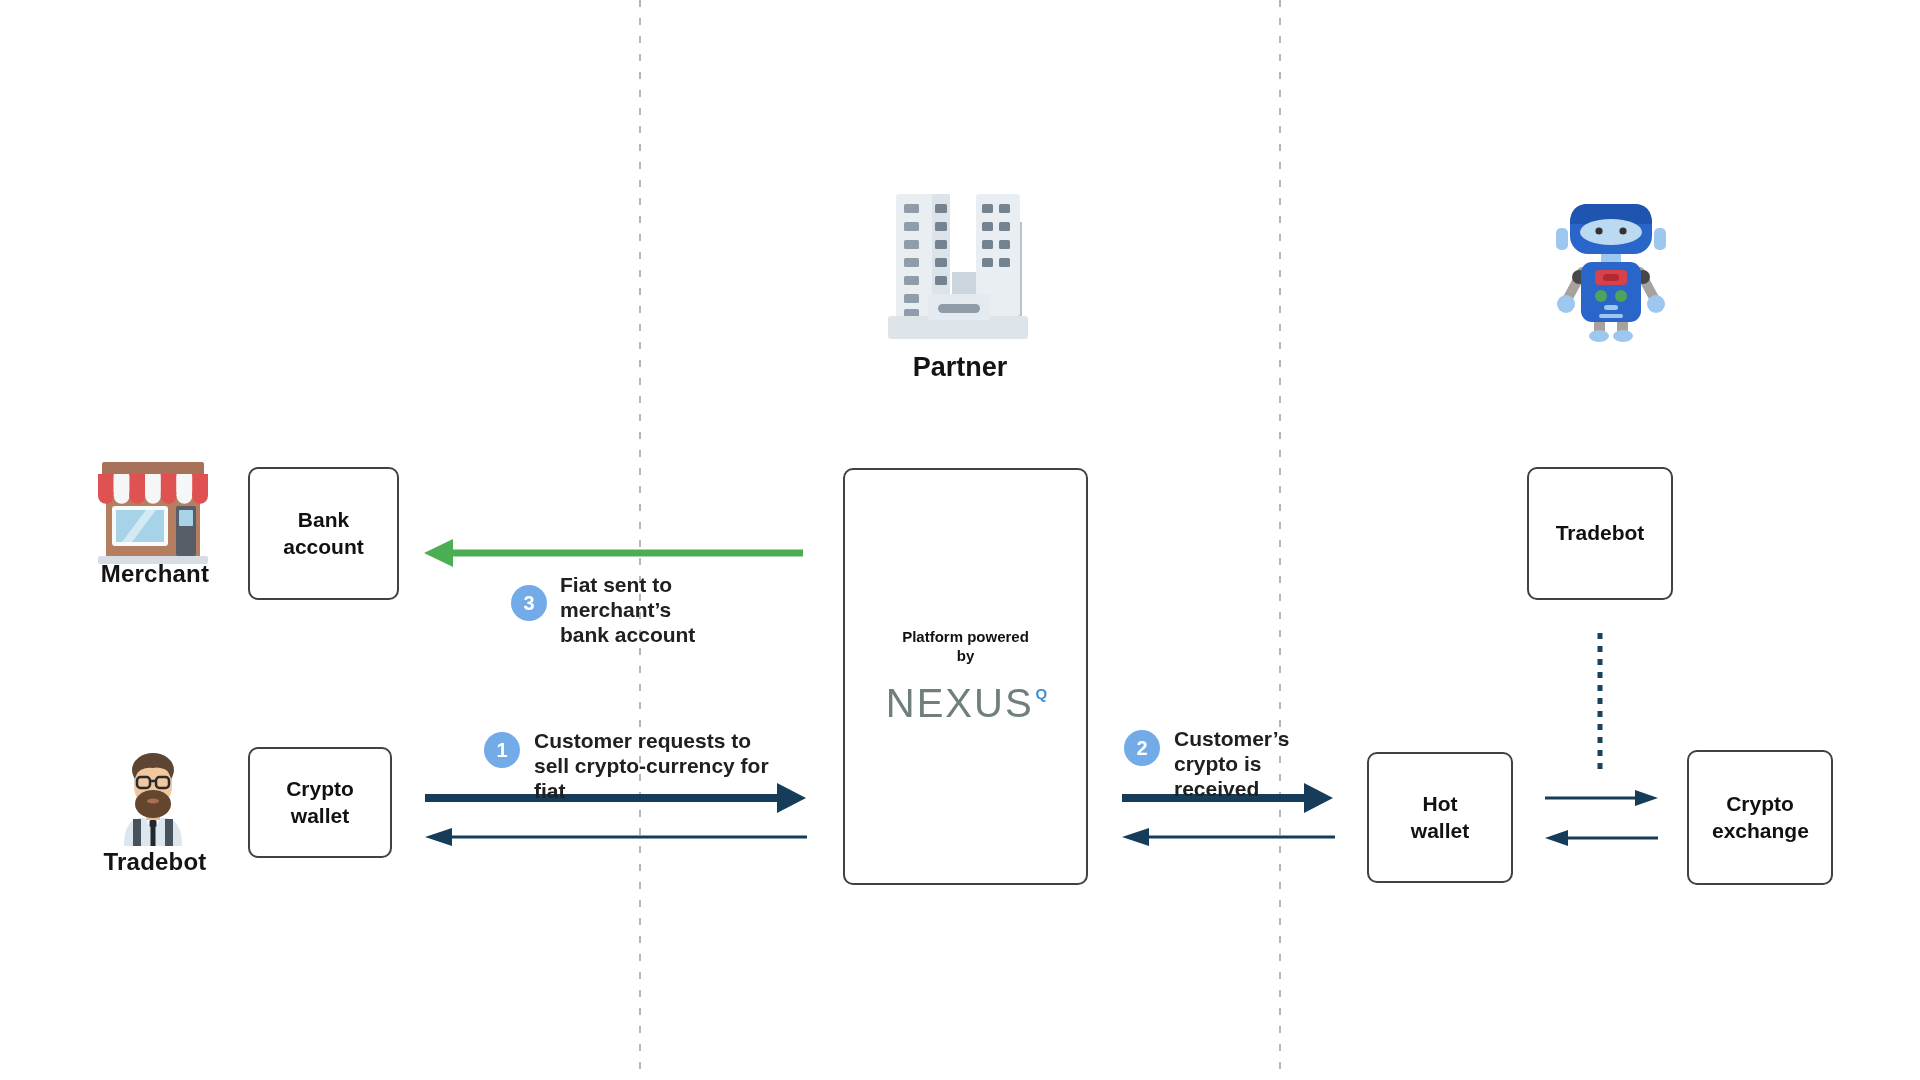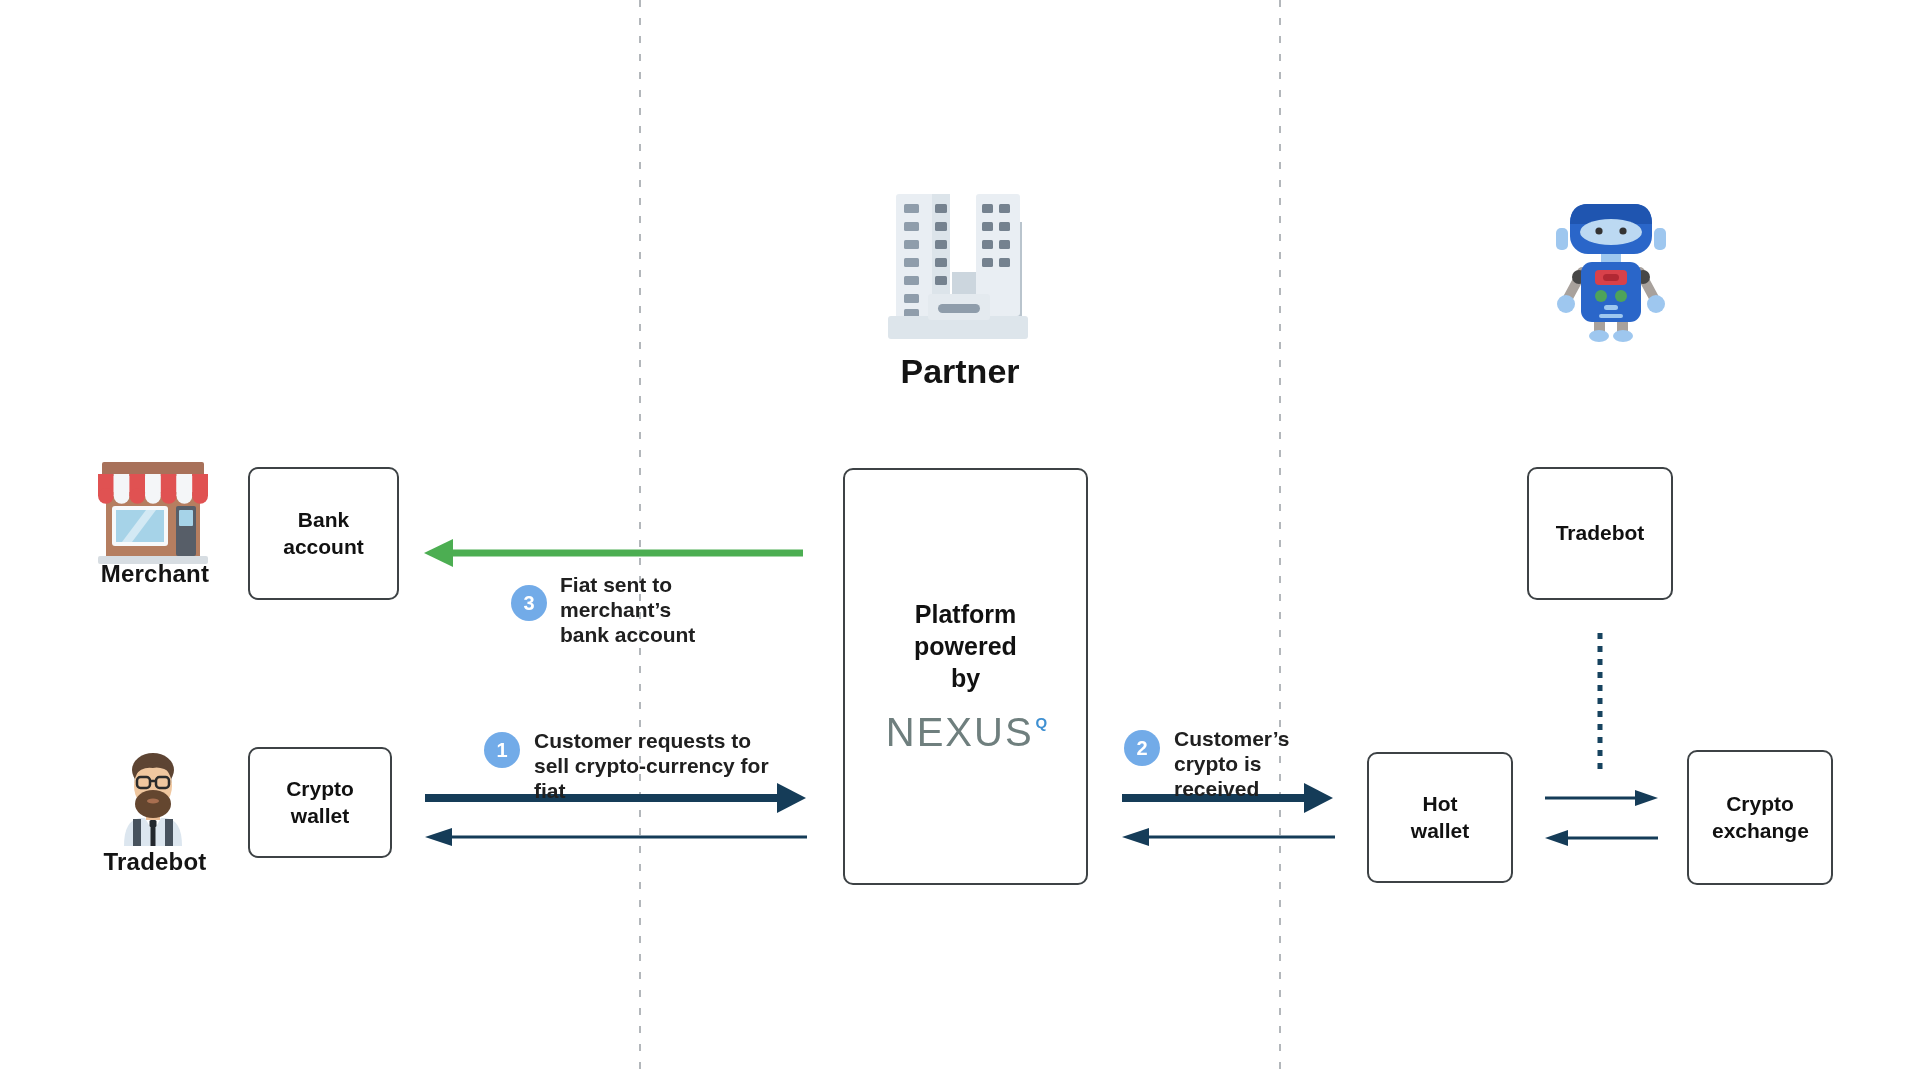--- a/index.html
+++ b/index.html
@@ -11,40 +11,40 @@
     color:#1d1d1d;
     overflow:hidden;
   }
   .overlay{position:absolute;left:0;top:0;width:1920px;height:1080px;}
   .icon-wrap{position:absolute;}
   .heading-lg{
     position:absolute;font-size:24px;font-weight:bold;color:#141414;
     text-align:center;letter-spacing:.2px;
   }
   .heading-md{
-    position:absolute;font-size:34px;font-weight:bold;color:#141414;
+    position:absolute;font-size:27px;font-weight:bold;color:#141414;
     text-align:center;
   }
   .node-box{
     position:absolute;
     border:2px solid #3d4245;
     border-radius:10px;
     background:#ffffff;
     display:flex;align-items:center;justify-content:center;
     box-sizing:border-box;
   }
   .box-label{
     font-size:21px;font-weight:bold;color:#111;
     text-align:center;line-height:1.28;max-width:96px;
   }
   .platform-inner{
     display:flex;flex-direction:column;align-items:center;justify-content:center;
   }
   .platform-label{
-    font-size:25px;font-weight:bold;color:#111;
+    font-size:15px;font-weight:bold;color:#111;
     text-align:center;line-height:1.28;max-width:130px;
   }
   .nexus-logo{
     margin-top:16px;
     font-size:40px;font-weight:normal;letter-spacing:2px;
     color:#6f7f7e;white-space:nowrap;
   }
   .nexus-mark{
     font-size:15px;color:#3f90d2;font-weight:bold;
     position:relative;top:-18px;left:2px;letter-spacing:0;

